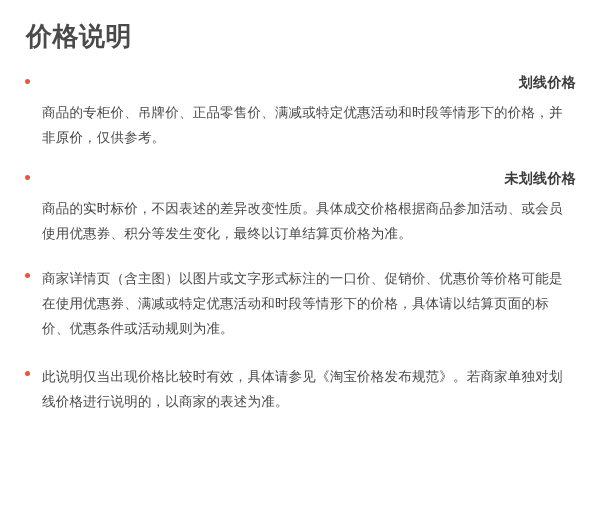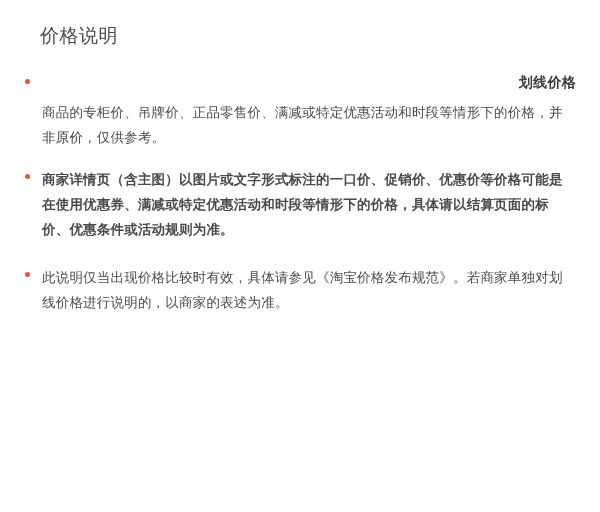--- a/index.html
+++ b/index.html
@@ -15,25 +15,25 @@
     overflow: hidden;
   }
   .page {
     width: 600px;
     height: 512px;
     box-sizing: border-box;
     padding: 22px 24px 0 24px;
     position: relative;
   }
   .page-title {
-    font-size: 19px;
+    font-size: 26px;
     line-height: 28px;
     color: #4a4a4a;
-    font-weight: normal;
-    margin: 0 0 22px 16px;
+    font-weight: bold;
+    margin: 0 0 22px 2px;
     letter-spacing: 0.5px;
   }
   .section {
     position: relative;
     padding-left: 18px;
     margin-bottom: 18px;
   }
   .bullet {
     position: absolute;
     left: 1px;
@@ -64,36 +64,40 @@
   }
   .strong {
     font-weight: normal;
     color: #3c3c3c;
   }
   .gap-lg {
     margin-bottom: 21px;
   }
   .gap-xl {
     margin-bottom: 24px;
-    font-weight: bold;
   }
 </style>
 </head>
 <body>
 
 <div class="page">
 
   <h1 class="page-title">价格说明</h1>
 
   <div class="section">
     <span class="bullet"></span>
     <p class="section-heading">划线价格</p>
     <p class="section-body"><span>商品的专柜价、吊牌价、正品零售价、满减或特定优惠活动和时段等情形下的价格，</span><span class="strong">并非原价</span><span>，仅供参考。</span></p>
   </div>
 
+  <div class="section gap-lg">
+    <span class="bullet"></span>
+    <p class="section-heading">未划线价格</p>
+    <p class="section-body"><span>商品的</span><span class="strong">实时标价</span><span>，不因表述的差异改变性质。具体成交价格根据商品参加活动、或会员使用优惠券、积分等发生变化，最终以订单结算页价格为准。</span></p>
+  </div>
 
   <div class="section gap-xl">
     <span class="bullet"></span>
     <p class="section-body no-heading"><span>商家详情页（含主图）以图片或文字形式标注的一口价、促销价、优惠价等价格可能是在使用优惠券、满减或特定优惠活动和时段等情形下的价格，具体请以结算页面的标价、优惠条件或活动规则为准。</span></p>
   </div>
 
   <div class="section">
     <span class="bullet"></span>
     <p class="section-body no-heading"><span>此说明仅当出现价格比较时有效，具体请参见《淘宝价格发布规范》。若商家单独对划线价格进行说明的，以商家的表述为准。</span></p>
   </div>

